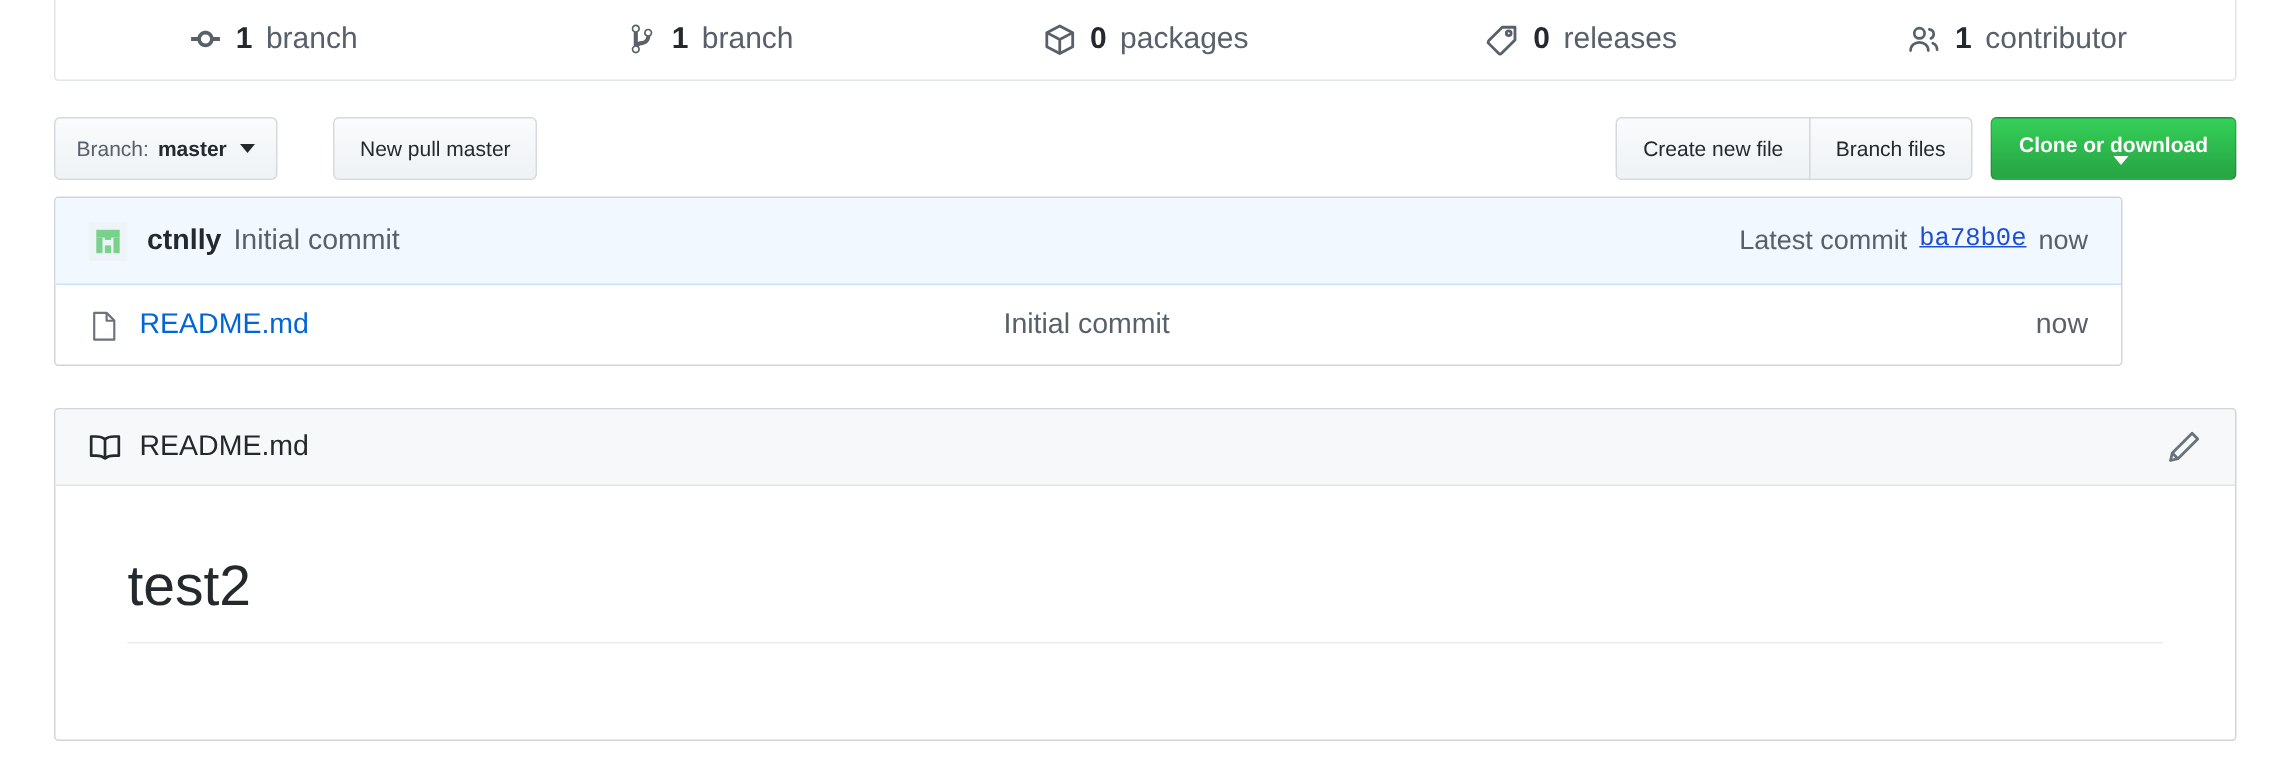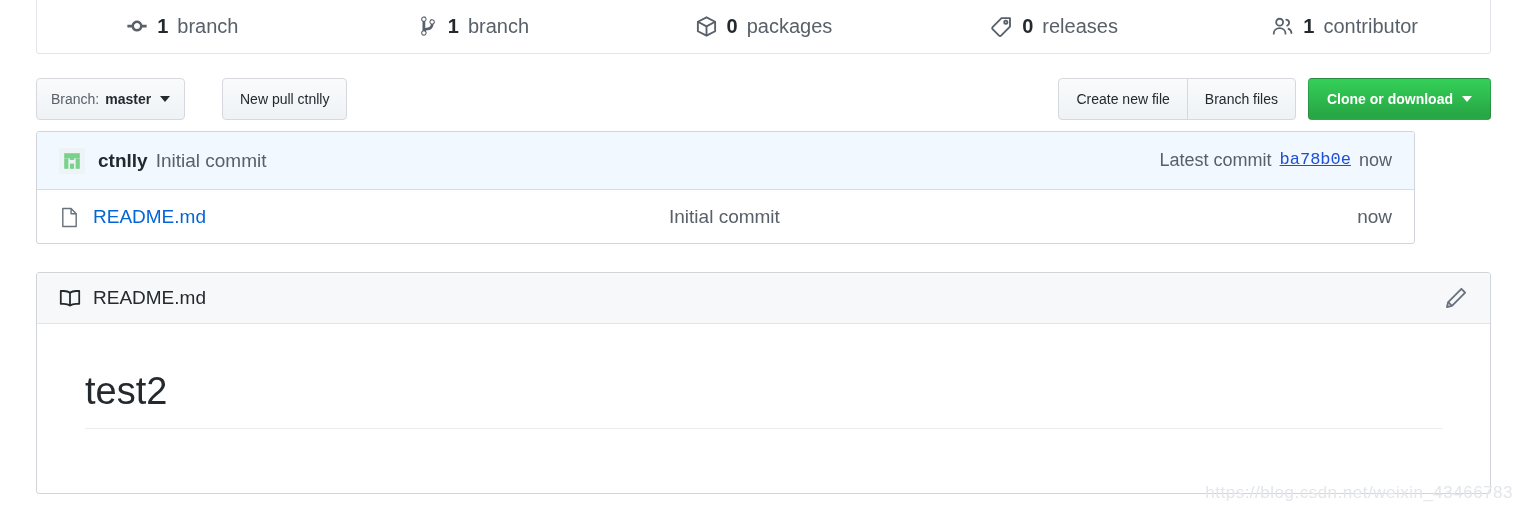--- a/index.html
+++ b/index.html
@@ -89,20 +89,21 @@
   .btn-group .btn:first-child { border-radius: 4px 0 0 4px; margin-left: 0; }
   .btn-group .btn:last-child  { border-radius: 0 4px 4px 0; }
 
   .clone-btn {
     margin-left: 12px;
     color: #fff;
     background: linear-gradient(180deg,#34d058 0%,#28a745 90%);
     border: 1px solid rgba(27,31,35,0.2);
     font-weight: bold;
     padding: 0 18px;
+    flex-direction: column;
   }
   .clone-btn .caret { border-top-color: #fff; }
 
   
   .filebox {
     position: absolute;
     left: 36px; top: 131px;
     width: 1379px; height: 113px;
     border: 1px solid #d1d5da;
     border-radius: 3px;
@@ -272,21 +273,21 @@
   </div>
 
   <div class="toolbar">
 
     <button class="btn branch-btn">
       <span class="lbl">Branch:</span>
       <span class="val">master</span>
       <span class="caret"></span>
     </button>
 
-    <button class="btn pr-btn">New pull ctnlly</button>
+    <button class="btn pr-btn">New pull master</button>
 
     <div class="right-actions">
       <div class="btn-group">
         <button class="btn">Create new file</button>
         <button class="btn">Branch files</button>
       </div>
       <button class="btn clone-btn">
         <span>Clone or download</span>
         <span class="caret"></span>
       </button>
@@ -346,14 +347,13 @@
           <path d="M11.6 1.9 14.1 4.4 5.3 13.2 2 14l.8-3.3 8.8-8.8z" stroke-linejoin="round"></path>
           <path d="M2.8 10.7l2.5 2.5" stroke-linejoin="round"></path>
         </svg>
       </span>
     </div>
     <div class="readme-body">
       <h1 class="md-h1">test2</h1>
     </div>
   </div>
 
-  <div class="watermark">https://blog.csdn.net/weixin_43466783</div>
 </div>
 
 </body></html>

